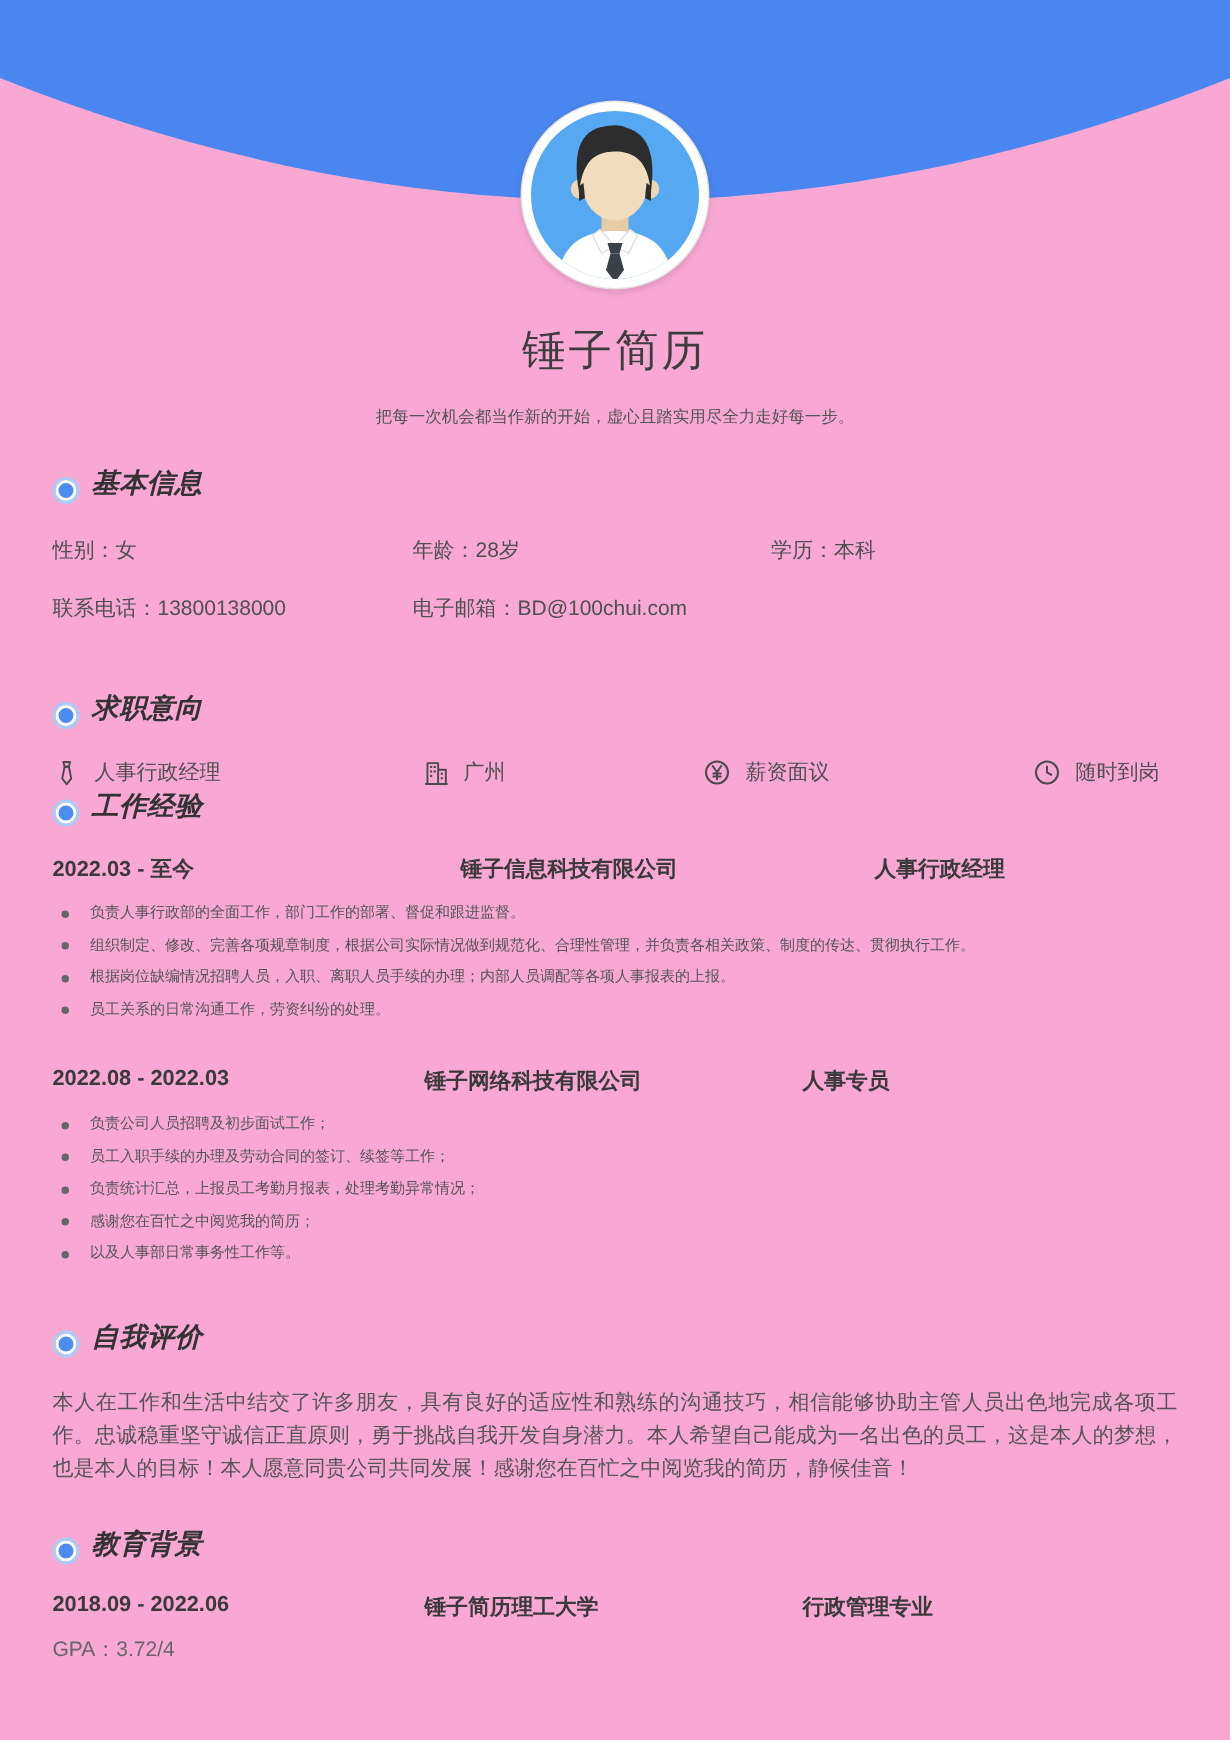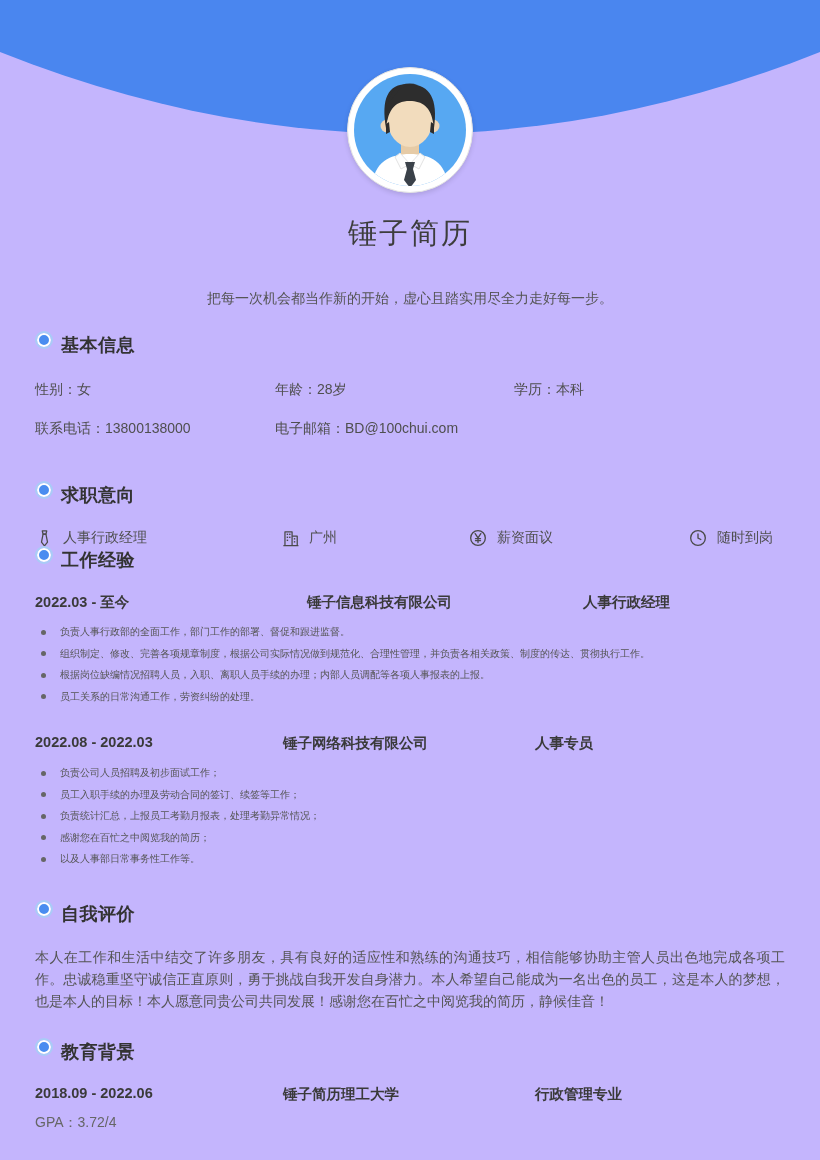--- a/index.html
+++ b/index.html
@@ -2,21 +2,21 @@
 <html><head>
 <meta charset="utf-8">
 <style>
   * { margin:0; padding:0; box-sizing:border-box; }
   html,body { background:#fff; }
   body {
     width:820px; height:1160px;
     font-family:"Liberation Sans","DejaVu Sans",sans-serif;
     color:#555; overflow:hidden;
   }
-  .page { position:relative; width:820px; height:1160px; background:#c4b5fd; overflow:hidden; }
+  .page { position:relative; width:820px; height:1160px; background:#f9a8d4; overflow:hidden; }
 
   
   .header-block { position:relative; height:200px; }
   .curve-svg { position:absolute; top:0; left:0; display:block; }
   .avatar-ring {
     position:absolute; left:347px; top:67px; width:126px; height:126px;
     background:#fff; border-radius:50%;
     border:1px solid #e3e3e3;
     box-shadow:0 2px 5px rgba(0,0,0,0.12);
     display:flex; align-items:center; justify-content:center;
@@ -25,28 +25,28 @@
     width:112px; height:112px; border-radius:50%;
     background:#57a8f2; overflow:hidden; position:relative;
   }
   .avatar-inner svg { display:block; }
 
   .resume-title {
     margin-top:14px; text-align:center;
     font-size:29px; letter-spacing:2px; color:#3d3d3d; font-weight:500;
   }
   .resume-subtitle {
-    margin-top:36px; text-align:center;
-    font-size:14px; color:#555;
+    margin-top:16px; text-align:center;
+    font-size:11px; color:#555;
   }
 
   
   .content { padding:0 35px; }
 
-  .section-head { display:flex; align-items:flex-start; height:24px; }
+  .section-head { display:flex; align-items:flex-end; height:24px;font-style:italic; }
   .section-dot {
     width:14px; height:14px; border-radius:50%;
     background:#4a8cf0;
     border:2px solid #fff;
     outline:2px solid #a9ccf7;
     margin-left:2px;
     flex:0 0 auto;
   }
   .section-title {
     margin-left:10px; font-size:18px; font-weight:bold; color:#333;

